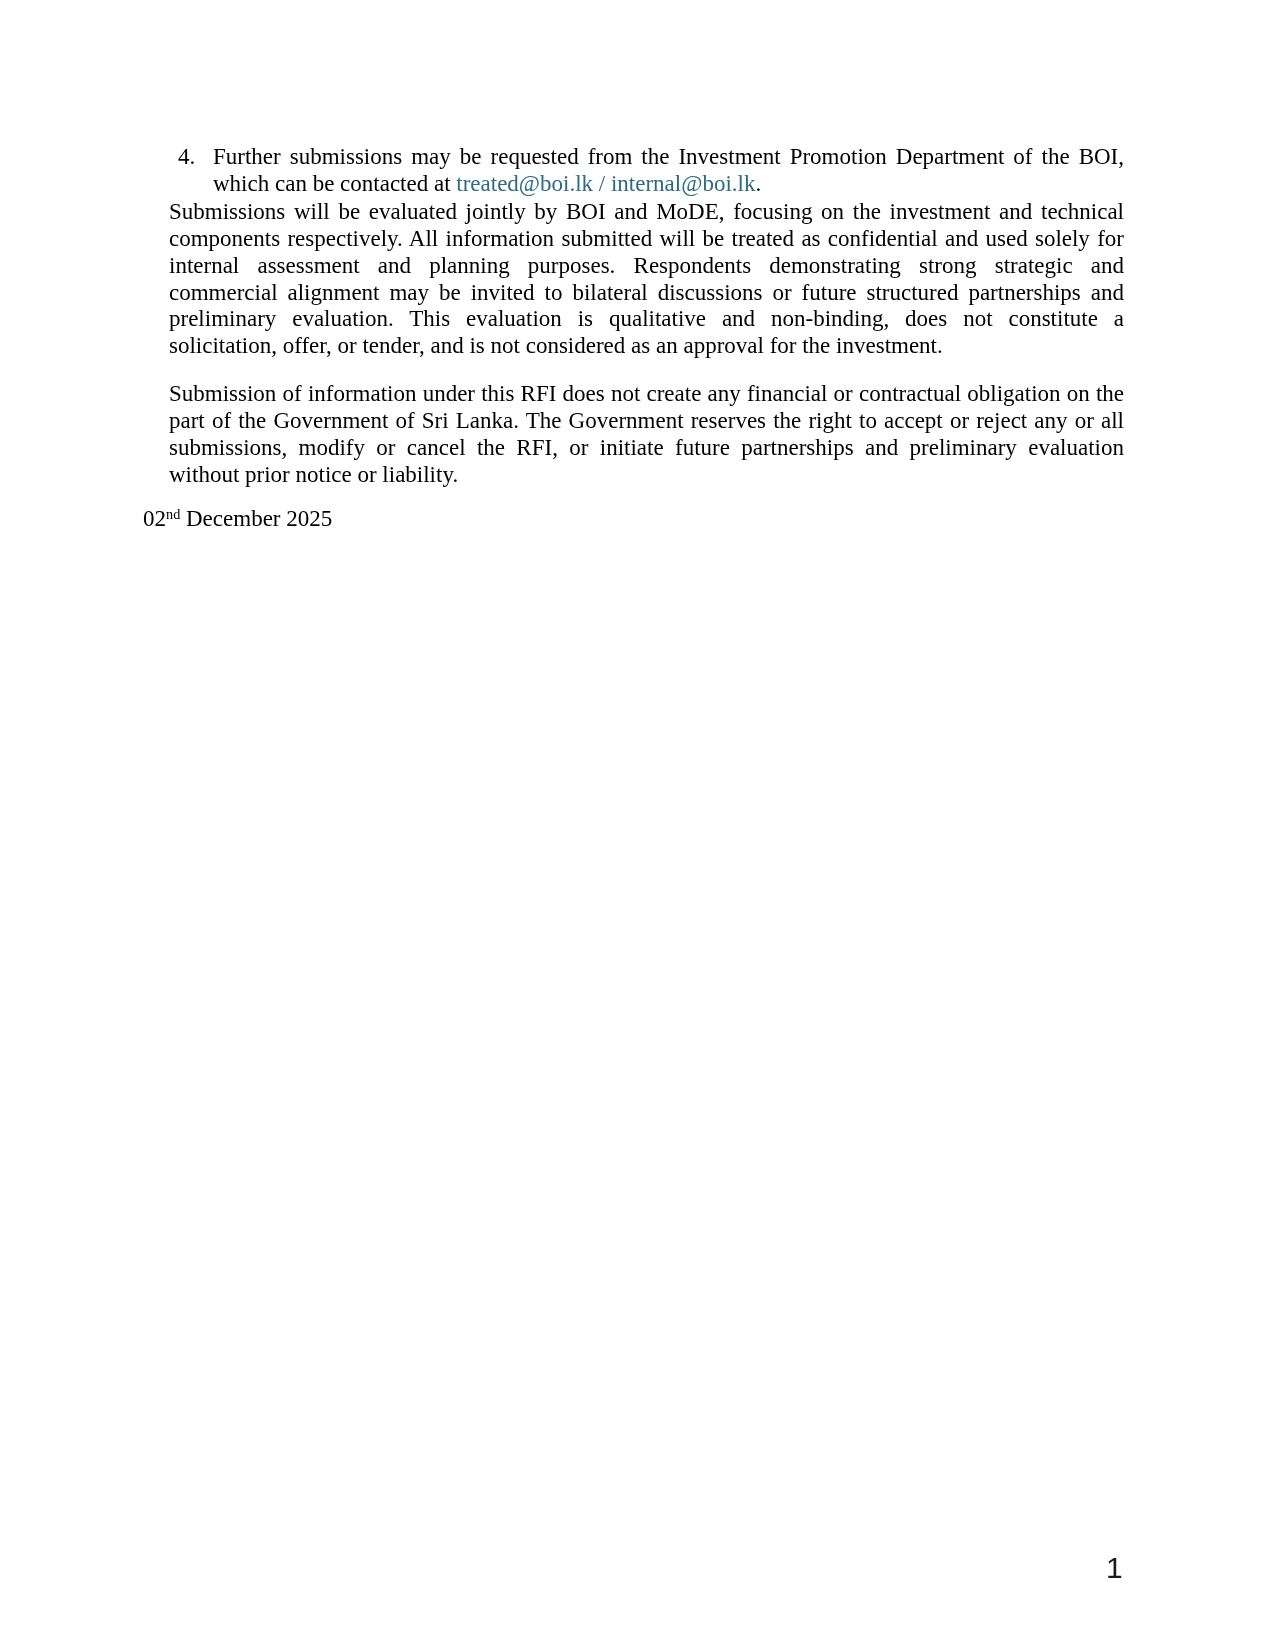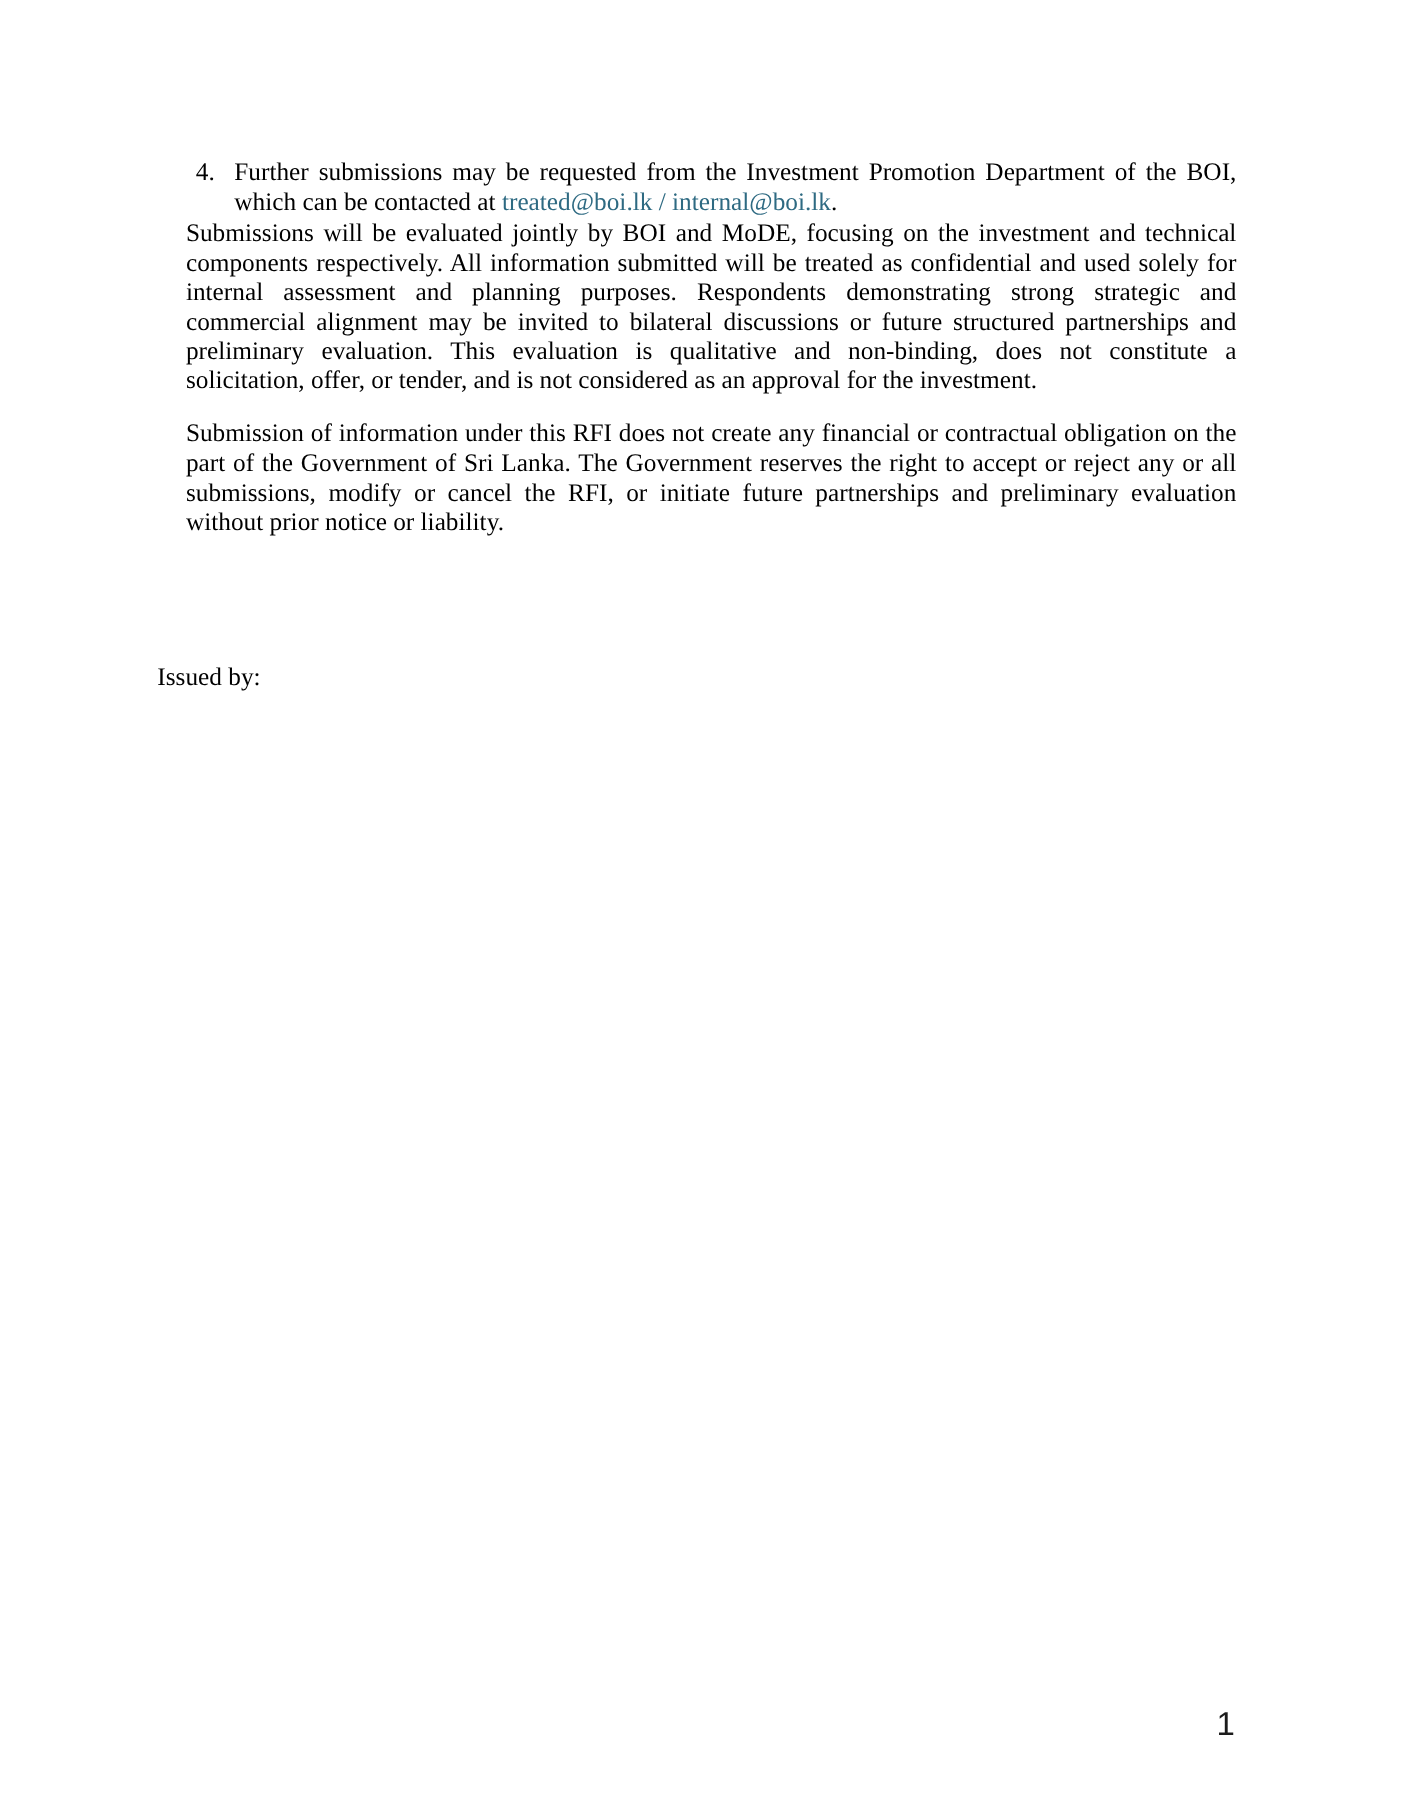--- a/index.html
+++ b/index.html
@@ -80,21 +80,21 @@
 <div class="page">
 
   <div class="content">
 
     <div class="list-item"><span class="list-marker">4.</span><span>Further submissions may be requested from the Investment Promotion Department of the BOI, which can be contacted at </span><span class="doc-link">treated@boi.lk</span><span class="doc-link"> / </span><span class="doc-link">internal@boi.lk</span><span>.</span></div>
 
     <div class="para para-a">Submissions will be evaluated jointly by BOI and MoDE, focusing on the investment and technical components respectively. All information submitted will be treated as confidential and used solely for internal assessment and planning purposes. Respondents demonstrating strong strategic and commercial alignment may be invited to bilateral discussions or future structured partnerships and preliminary evaluation. This evaluation is qualitative and non-binding, does not constitute a solicitation, offer, or tender, and is not considered as an approval for the investment.</div>
 
     <div class="para para-b">Submission of information under this RFI does not create any financial or contractual obligation on the part of the Government of Sri Lanka. The Government reserves the right to accept or reject any or all submissions, modify or cancel the RFI, or initiate future partnerships and preliminary evaluation without prior notice or liability.</div>
 
-    <div class="issued-by">Issued by:</div>
 
 
+    <div class="date-line"><span>02</span><span class="sup">nd</span><span> December 2025</span></div>
 
   </div>
 
   <div class="page-number">1</div>
 
 </div>
 
 </body></html>

